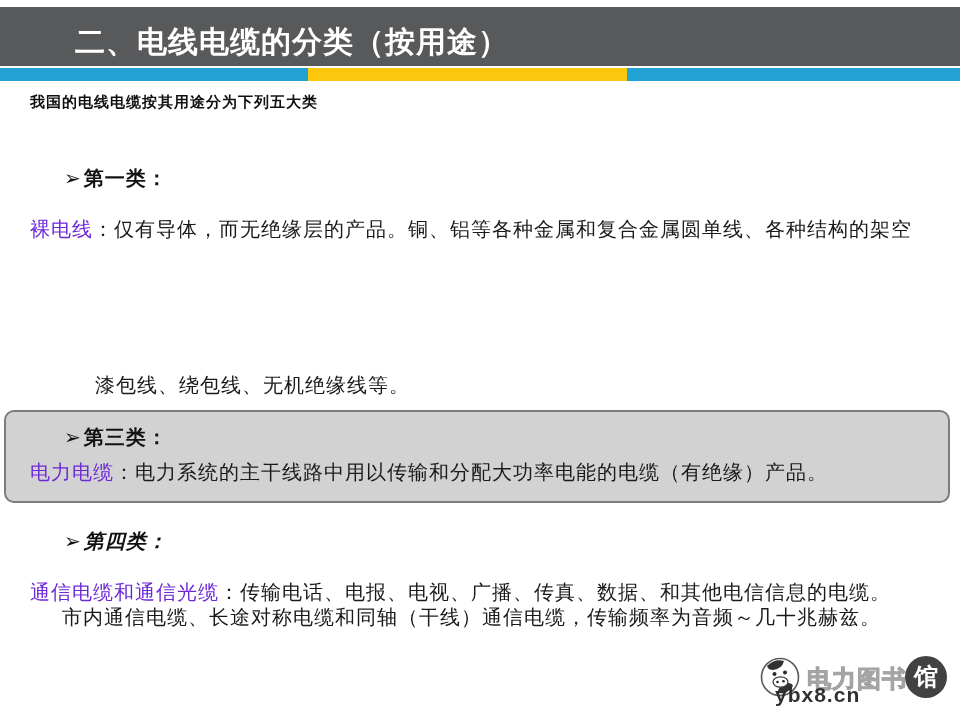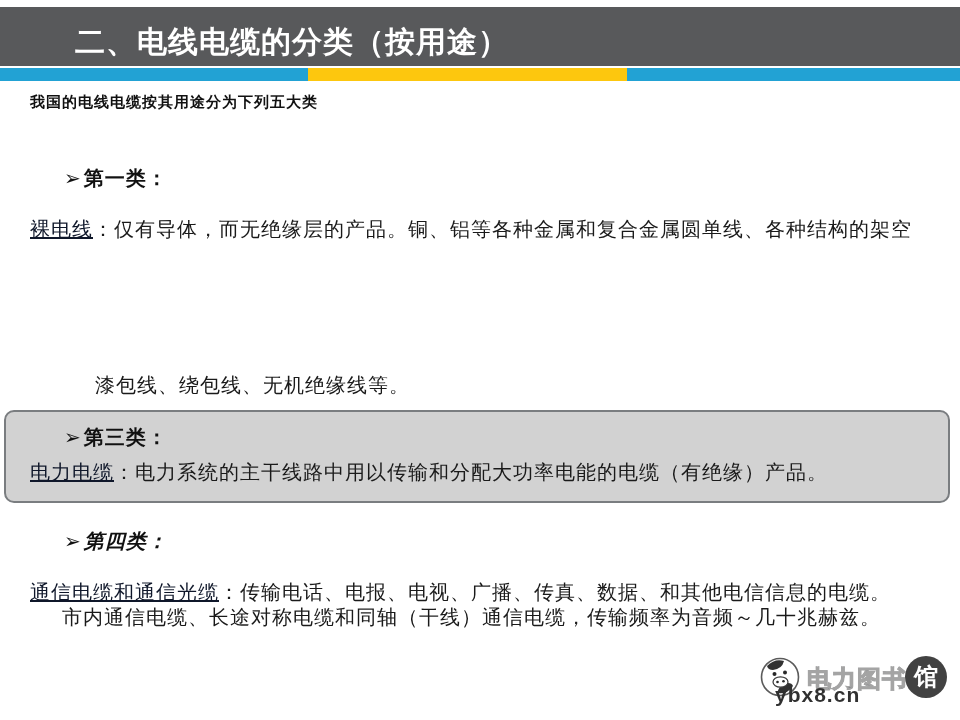--- a/index.html
+++ b/index.html
@@ -24,21 +24,21 @@
     position:absolute;left:30px;top:93px;font-size:15px;font-weight:bold;color:#111;
     font-family:"Liberation Sans","DejaVu Sans",sans-serif;letter-spacing:1px;
   }
   .sec-heading{
     position:absolute;left:30px;font-size:20px;font-weight:bold;color:#111;letter-spacing:1px;margin-left:34px;
   }
   .sec-line{
     position:absolute;left:30px;font-size:20px;color:#1a1a1a;letter-spacing:1px;white-space:nowrap;
   }
   .bullet{font-family:"DejaVu Sans",sans-serif;font-weight:normal;margin-right:2px;}
-  .term{color:#0f172a;text-decoration:underline;}
+  .term{color:#6d28d9;}
   .colon{color:#1a1a1a;}
   
   .highlight-box{
     position:absolute;left:4px;top:410px;width:946px;height:93px;
     background:#d2d2d2;border:2px solid #7a7d80;border-radius:10px;box-sizing:border-box;
   }
   
   .footer-mark{position:absolute;left:755px;top:650px;width:200px;height:66px;opacity:.9;}
   .cow-logo{position:absolute;left:5px;top:7px;width:40px;height:40px;}
   .brand-text{

